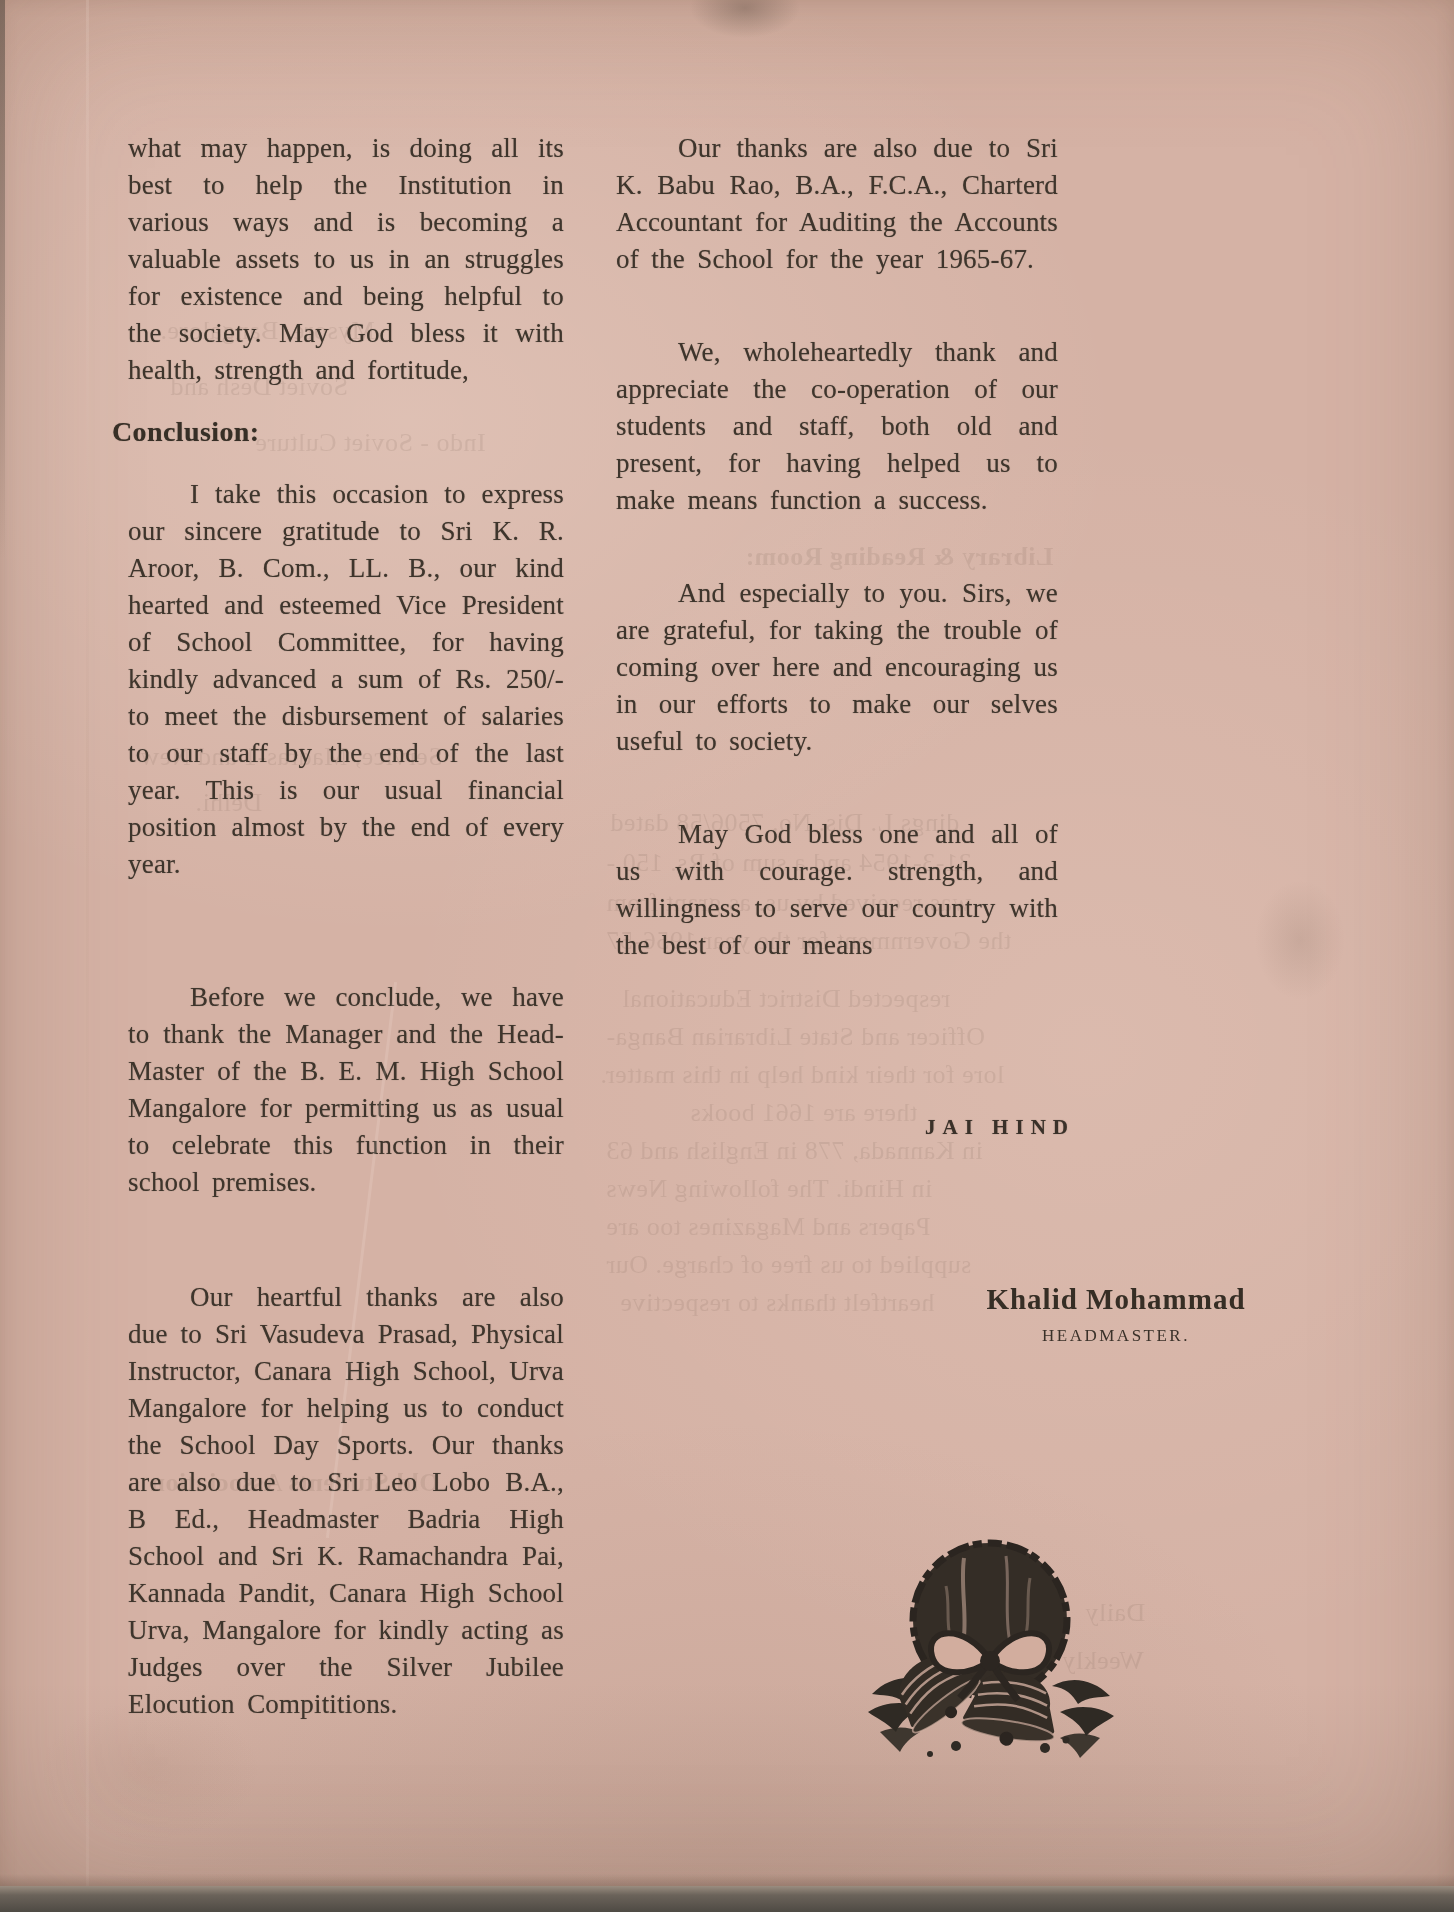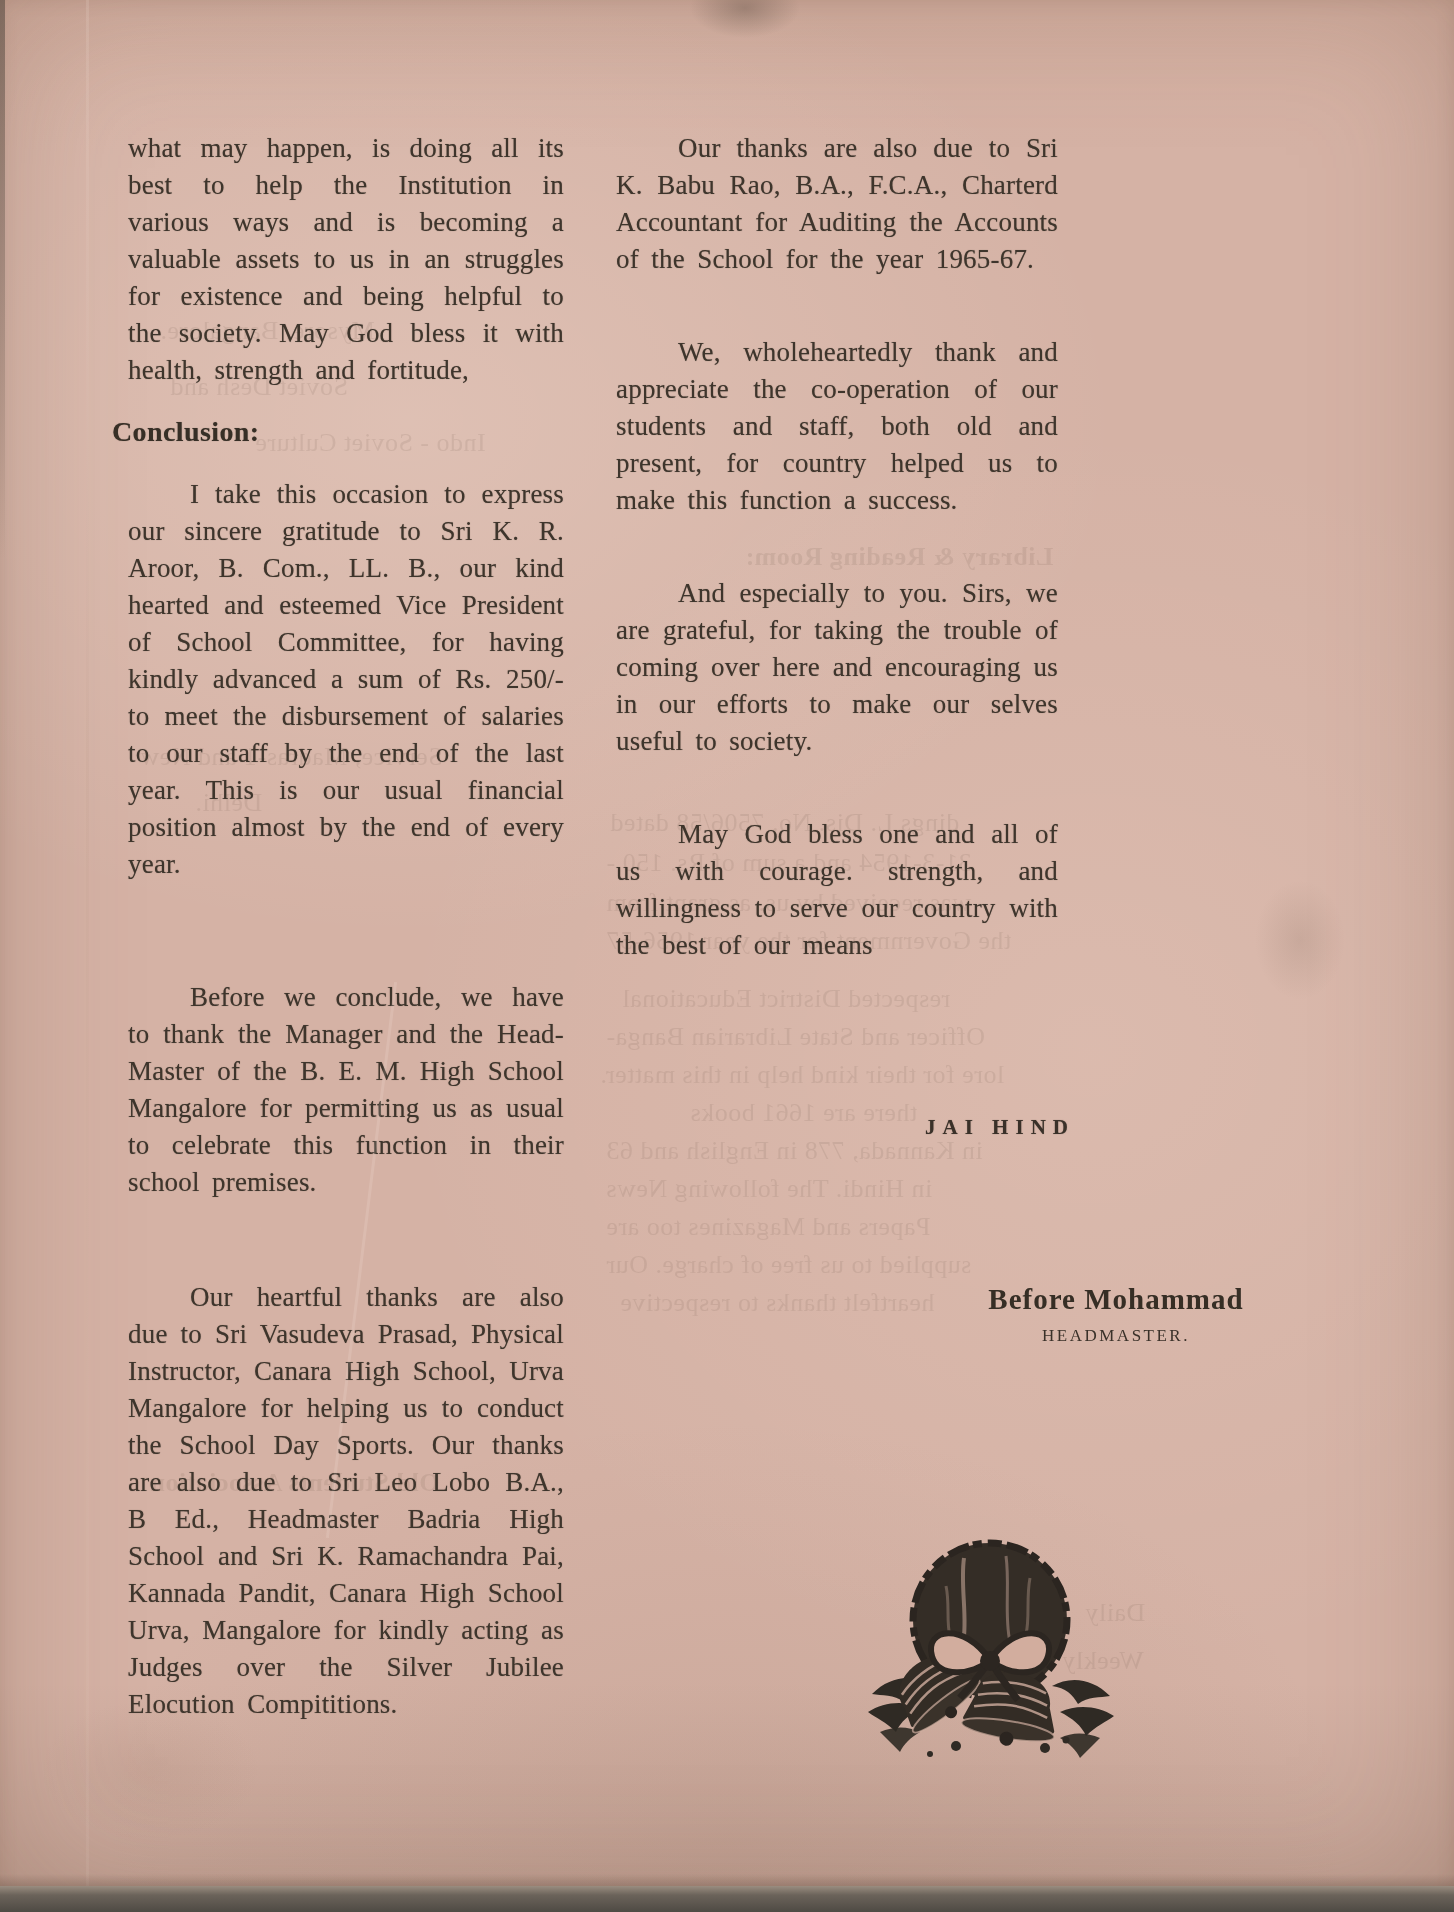--- a/index.html
+++ b/index.html
@@ -99,29 +99,29 @@
   <div class="col col-left">
     <p class="cont">what may happen, is doing all its best to help the Institution in various ways and is becoming a valuable assets to us in an struggles for existence and being helpful to the society. May God bless it with health, strength and fortitude,</p>
     <h3 class="conclusion">Conclusion:</h3>
     <p class="ind p2">I take this occasion to express our sincere gratitude to Sri K. R. Aroor, B. Com., LL. B., our kind hearted and esteemed Vice President of School Committee, for having kindly advanced a sum of Rs. 250/- to meet the disbursement of salaries to our staff by the end of the last year. This is our usual financial position almost by the end of every year.</p>
     <p class="ind p3">Before we conclude, we have to thank the Manager and the Head-Master of the B. E. M. High School Mangalore for permitting us as usual to celebrate this function in their school premises.</p>
     <p class="ind p4">Our heartful thanks are also due to Sri Vasudeva Prasad, Physical Instructor, Canara High School, Urva Mangalore for helping us to conduct the School Day Sports. Our thanks are also due to Sri Leo Lobo B.A., B Ed., Headmaster Badria High School and Sri K. Ramachandra Pai, Kannada Pandit, Canara High School Urva, Mangalore for kindly acting as Judges over the Silver Jubilee Elocution Compititions.</p>
   </div>
 
   <div class="col col-right">
     <p class="ind">Our thanks are also due to Sri K. Babu Rao, B.A., F.C.A., Charterd Accountant for Auditing the Accounts of the School for the year 1965-67.</p>
-    <p class="ind">We, wholeheartedly thank and appreciate the co-operation of our students and staff, both old and present, for country helped us to make this function a success.</p>
+    <p class="ind">We, wholeheartedly thank and appreciate the co-operation of our students and staff, both old and present, for having helped us to make means function a success.</p>
     <p class="ind">And especially to you. Sirs, we are grateful, for taking the trouble of coming over here and encouraging us in our efforts to make our selves useful to society.</p>
     <p class="ind">May God bless one and all of us with courage. strength, and willingness to serve our country with the best of our means</p>
   </div>
 
   <div class="jai-hind">JAI HIND</div>
 
   <div class="sig-block">
-    <div class="sig-name">Before Mohammad</div>
+    <div class="sig-name">Khalid Mohammad</div>
     <div class="sig-title">HEADMASTER.</div>
   </div>
 
 
   <svg class="bells" viewBox="0 0 262 266" xmlns="http://www.w3.org/2000/svg">
     <g stroke="none">
 
       <circle cx="130" cy="94" r="77" fill="#342d26"></circle>
       <circle cx="130" cy="94" r="77" fill="none" stroke="#2b2520" stroke-width="7" stroke-dasharray="14 5 22 4 9 6"></circle>
       <path d="M108,34 C104,58 110,86 106,112" stroke="#c8a success" fill="none"></path>

